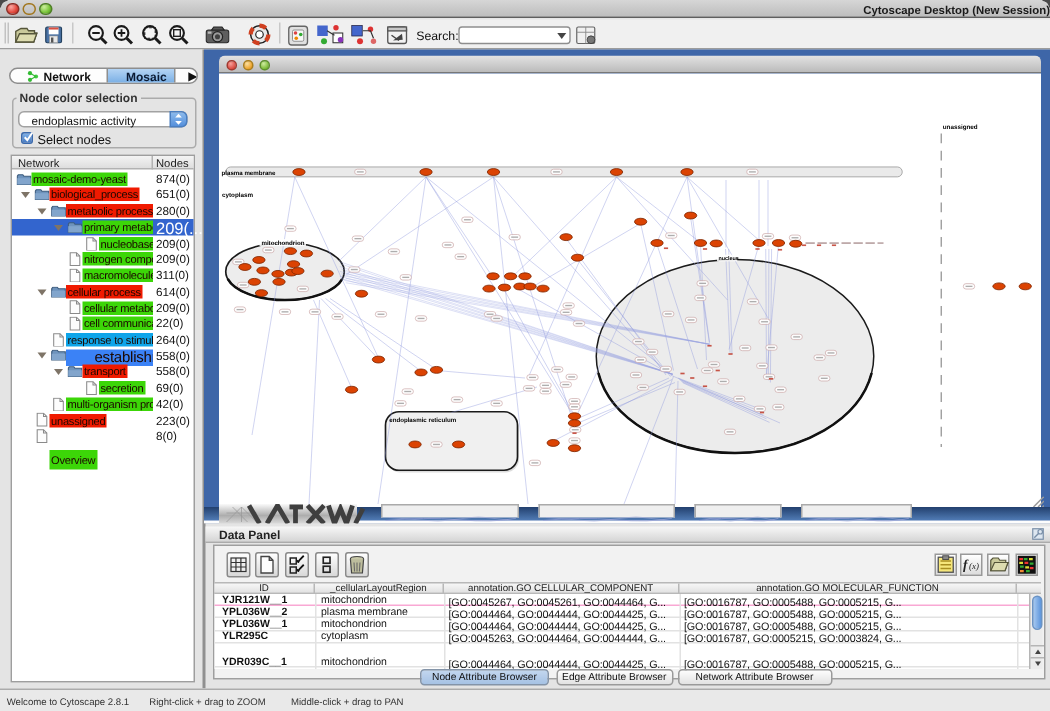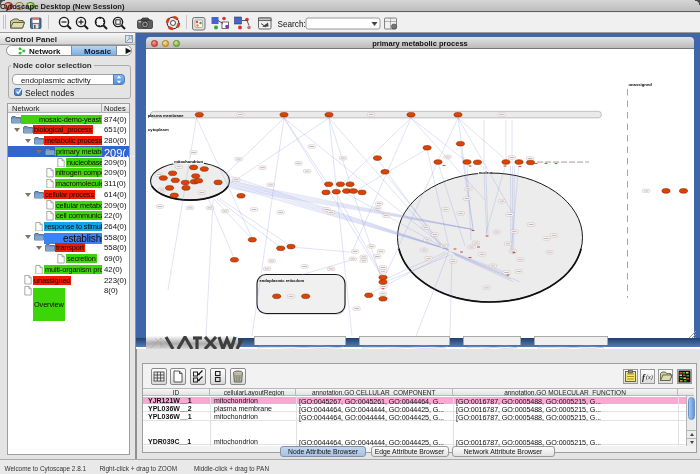--- a/index.html
+++ b/index.html
@@ -5,21 +5,21 @@
 html,body{width:700px;height:474px;overflow:hidden;}
 body{font-family:"Liberation Sans",sans-serif;background:#E6E6E6;position:relative;}
 .abs{position:absolute;}
 .tl{border-radius:50%;}
 
 </style></head><body>
 <div class="abs" style="left:0;top:0;width:700px;height:11.5px;background:linear-gradient(#D6D6D6,#BDBDBD);border-bottom:1px solid #5E5E5E;">
 <div class="abs tl" style="left:4px;top:1.5px;width:8.5px;height:8.5px;background:radial-gradient(circle at 35% 28%,#FBACA6,#E2473B 60%,#A8352B);border:0.5px solid #8E2E26;"></div>
 <div class="abs tl" style="left:15px;top:1.5px;width:8.5px;height:8.5px;background:radial-gradient(circle at 35% 28%,#FBE3A2,#F2BA3E 60%,#C08420;);border:0.5px solid #A1761D;"></div>
 <div class="abs tl" style="left:26px;top:1.5px;width:8.5px;height:8.5px;background:radial-gradient(circle at 35% 28%,#CFF0A0,#77C437 60%,#4F8A24);border:0.5px solid #4F7F26;"></div>
-<div class="abs" style="left:0;top:1.5px;width:700px;text-align:left;font-size:7.6px;font-weight:bold;color:#1A1A1A;">Cytoscape Desktop (New Session)</div>
+<div class="abs" style="left:0;top:1.5px;width:700px;text-align:right;font-size:7.6px;font-weight:bold;color:#1A1A1A;">Cytoscape Desktop (New Session)</div>
 </div>
 <div class="abs" style="left:0;top:0;width:5px;height:5px;background:radial-gradient(circle at 5px 5px,rgba(0,0,0,0) 4px,#4A4A4A 4.5px);"></div>
 <div class="abs" style="left:695px;top:0;width:5px;height:5px;background:radial-gradient(circle at 0 5px,rgba(0,0,0,0) 4px,#4A4A4A 4.5px);"></div>
 <div class="abs" style="left:0;top:12.5px;width:700px;height:20.5px;background:#F0F0F0;border-bottom:1px solid #9C9C9C;">
 <div class="abs" style="left:3px;top:2px;width:1px;height:14px;background:#C2C2C2;"></div>
 <div class="abs" style="left:5px;top:2px;width:1px;height:14px;background:#C2C2C2;"></div>
 <div class="abs" style="left:48px;top:2px;width:1px;height:14px;background:#C8C8C8;"></div>
 <div class="abs" style="left:186px;top:2px;width:1px;height:14px;background:#C8C8C8;"></div>
 <svg class="abs" width="700" height="20.5" viewBox="0 12.5 700 20.5" style="left:0;top:0">
 <g>
@@ -89,28 +89,20 @@
 <path d="M371.5 21.5 L377.5 21.5 L374.5 25.5 Z" fill="#444"></path>
 <g>
 <rect x="384.5" y="17.5" width="12" height="11" rx="1" fill="#F0F0F0" stroke="#666" stroke-width="0.8"></rect>
 <line x1="384.5" y1="21" x2="396.5" y2="21" stroke="#888" stroke-width="0.6"></line>
 <line x1="390.5" y1="17.5" x2="390.5" y2="28.5" stroke="#888" stroke-width="0.6"></line>
 <circle cx="394" cy="26" r="2.6" fill="#777" stroke="#333" stroke-width="0.5"></circle>
 </g>
 </svg>
 </div>
 <div class="abs" style="left:0;top:33px;width:136px;height:426px;background:#E4E4E4;border-right:1px solid #909090;">
-<div class="abs" style="left:0;top:0;width:135px;height:12px;background:linear-gradient(#F7F7F7,#D5D5D5);border-bottom:1px solid #ABABAB;">
-      <span style="position:absolute;left:5px;top:1.5px;font-size:8px;font-weight:bold;color:#222;">Control Panel</span>
-      <svg class="abs" style="left:125px;top:2px" width="8" height="8" viewBox="0 0 8 8">
-        <rect x="0.5" y="0.5" width="7" height="7" fill="#DDE6F0" stroke="#7A8FA8" stroke-width="0.8"></rect>
-        <circle cx="5.5" cy="2.5" r="1.5" fill="none" stroke="#7A8FA8" stroke-width="0.8"></circle>
-        <line x1="1.5" y1="6.5" x2="4.5" y2="3.5" stroke="#7A8FA8" stroke-width="0.9"></line>
-      </svg>
-    </div>
 <div class="abs" style="left:6px;top:11.5px;width:126px;height:11px;background:#FDFDFD;border:1px solid #8E8E8E;border-radius:5.5px;overflow:hidden;">
       <div class="abs" style="left:63.5px;top:0;width:46.5px;height:11px;background:linear-gradient(#B4D4F4,#6FA8E2);border-left:1px solid #8E8E8E;border-right:1px solid #8E8E8E;"></div>
       <svg class="abs" style="left:11px;top:1.5px" width="8" height="8" viewBox="0 0 8 8">
         <circle cx="2" cy="1.8" r="1.4" fill="#3B3"></circle>
         <circle cx="2" cy="6.2" r="1.4" fill="#3B3"></circle>
         <circle cx="6" cy="4" r="1.4" fill="#4C4"></circle>
         <line x1="2" y1="1.8" x2="6" y2="4" stroke="#3B3" stroke-width="0.7"></line>
         <line x1="2" y1="6.2" x2="6" y2="4" stroke="#3B3" stroke-width="0.7"></line>
       </svg>
       <span class="abs" style="left:22px;top:1.2px;font-size:8px;font-weight:bold;color:#111;">Network</span>
@@ -138,21 +130,21 @@
 <div class="abs" style="left:0;top:0;width:121px;height:9.5px;background:linear-gradient(#F4F4F4,#DEDEDE);border-bottom:1px solid #B2B2B2;">
         <span class="abs" style="left:4px;top:0.5px;font-size:7.5px;color:#222;">Network</span>
         <span class="abs" style="left:96px;top:0.5px;font-size:7.5px;color:#222;">Nodes</span>
         <div class="abs" style="left:93px;top:0;width:1px;height:9.5px;background:#B2B2B2;"></div>
       </div>
 <div class="abs" style="left:0;top:10.5px;width:121px;height:10.72px;">
 <svg class="abs" style="left:3px;top:1.5px" width="10" height="8" viewBox="0 0 10 8">
           <path d="M0.5 2 L0.5 7 L9.5 7 L9.5 1.5 L5 1.5 L4.2 0.5 L1.2 0.5 L0.5 1.5 Z" fill="#6E93BC" stroke="#3D5C7E" stroke-width="0.8"></path>
           <rect x="0.5" y="2.8" width="9" height="4.2" fill="#82A5CC"></rect>
         </svg>
-<span class="abs" style="left:13px;top:0.8px;font-size:7.4px;letter-spacing:-0.15px;color:#1C0800;background:#3CD608;padding:0 18px;max-width:81px;overflow:hidden;white-space:nowrap;display:inline-block;">mosaic-demo-yeast</span>
+<span class="abs" style="left:13px;top:0.8px;font-size:7.4px;letter-spacing:-0.15px;color:#1C0800;background:#3CD608;padding:0 1px;max-width:81px;overflow:hidden;white-space:nowrap;display:inline-block;">mosaic-demo-yeast</span>
 <span class="abs" style="left:96px;top:0.8px;font-size:7.8px;color:#111;">874(0)</span>
 </div>
 <div class="abs" style="left:0;top:21.2px;width:121px;height:10.72px;">
 <div class="abs" style="left:6px;top:3.6px;width:0;height:0;border-left:3.2px solid transparent;border-right:3.2px solid transparent;border-top:4.2px solid #7E7467;"></div>
 <svg class="abs" style="left:15px;top:1.5px" width="10" height="8" viewBox="0 0 10 8">
           <path d="M0.5 2 L0.5 7 L9.5 7 L9.5 1.5 L5 1.5 L4.2 0.5 L1.2 0.5 L0.5 1.5 Z" fill="#6E93BC" stroke="#3D5C7E" stroke-width="0.8"></path>
           <rect x="0.5" y="2.8" width="9" height="4.2" fill="#82A5CC"></rect>
         </svg>
 <span class="abs" style="left:25px;top:0.8px;font-size:7.4px;letter-spacing:-0.15px;color:#1C0800;background:#F01A00;padding:0 1px;max-width:69px;overflow:hidden;white-space:nowrap;display:inline-block;">biological_process</span>
 <span class="abs" style="left:96px;top:0.8px;font-size:7.8px;color:#111;">651(0)</span>
@@ -272,33 +264,32 @@
           <path d="M5 0.5 L5 2.7 L7.2 2.7" fill="none" stroke="#8A8A8A" stroke-width="0.7"></path>
         </svg>
 <span class="abs" style="left:25px;top:0.8px;font-size:7.4px;letter-spacing:-0.15px;color:#1C0800;background:#F01A00;padding:0 1px;max-width:69px;overflow:hidden;white-space:nowrap;display:inline-block;">unassigned</span>
 <span class="abs" style="left:96px;top:0.8px;font-size:7.8px;color:#111;">223(0)</span>
 </div>
 <div class="abs" style="left:0;top:182.0px;width:121px;height:10.72px;">
 <svg class="abs" style="left:16px;top:0.7px" width="8" height="9.5" viewBox="0 0 8 9.5">
           <path d="M0.8 0.5 L5 0.5 L7.2 2.7 L7.2 9 L0.8 9 Z" fill="#FDFDFD" stroke="#8A8A8A" stroke-width="0.7"></path>
           <path d="M5 0.5 L5 2.7 L7.2 2.7" fill="none" stroke="#8A8A8A" stroke-width="0.7"></path>
         </svg>
-<span class="abs" style="left:25px;top:2px;font-size:7.4px;letter-spacing:-0.15px;color:#1C0800;background:#3CD608;padding:12px 1px;max-width:69px;overflow:hidden;white-space:nowrap;display:inline-block;">Overview</span>
+<span class="abs" style="left:25px;top:14px;font-size:7.4px;letter-spacing:-0.15px;color:#1C0800;background:#3CD608;padding:2px 1px;max-width:69px;overflow:hidden;white-space:nowrap;display:inline-block;">Overview</span>
 <span class="abs" style="left:96px;top:0.8px;font-size:7.8px;color:#111;">8(0)</span>
 </div>
 </div>
 </div>
 <div class="abs" style="left:136px;top:33px;width:564px;height:316px;background:#3E66A8;">
 <div class="abs" style="left:0;top:304.5px;width:564px;height:9.8px;background:linear-gradient(#22406E,#517CB6);"></div>
 <div class="abs" style="left:0;top:314.3px;width:564px;height:1.7px;background:#FDFDFD;"></div>
 <div class="abs" style="left:10px;top:4px;width:548px;height:12px;background:linear-gradient(#E3E3E3,#BBBBBB);border-bottom:1px solid #777;border-radius:4px 4px 0 0;">
       <div class="abs tl" style="left:5px;top:3px;width:6.5px;height:6.5px;background:radial-gradient(circle at 35% 30%,#F6A09A,#DE5248 65%,#B03228);border:0.5px solid #993;border-color:#A03A30;"></div>
       <div class="abs tl" style="left:16px;top:3px;width:6.5px;height:6.5px;background:radial-gradient(circle at 35% 30%,#FBDFA0,#EFA935 65%,#C07F1E);border:0.5px solid #AA7E1F;"></div>
       <div class="abs tl" style="left:27px;top:3px;width:6.5px;height:6.5px;background:radial-gradient(circle at 35% 30%,#CFEBA0,#83BF3F 65%,#568F28);border:0.5px solid #5E8F2D;"></div>
-      <div class="abs" style="left:0;top:1.5px;width:548px;text-align:center;font-size:7.5px;font-weight:bold;color:#111;">primary metabolic process</div>
     </div>
 <div class="abs" style="left:10px;top:16px;width:548px;height:288.5px;background:#FFF;"></div>
 <svg class="abs" style="left:549px;top:297.5px" width="11" height="7" viewBox="0 0 11 7">
       <g stroke="#9A9A9A" stroke-width="1">
         <line x1="4" y1="7" x2="11" y2="0"></line>
         <line x1="7" y1="7" x2="11" y2="3"></line>
         <line x1="10" y1="7" x2="11" y2="6"></line>
       </g>
     </svg>
 <div class="abs" style="left:10px;top:303px;width:92px;height:13.5px;background:linear-gradient(#FAFAFA,#ADADAD 55%,#E2E2E2);"></div>
@@ -796,20 +787,28 @@
     <rect x="554.6" y="162.95" width="2.8" height="1.1" fill="#C03A2A" opacity="0.85"></rect>
     <rect x="537" y="161.6" width="6.2" height="0.9" fill="#9A7A7A" opacity="0.85"></rect>
     <rect x="545" y="161.6" width="6.2" height="0.9" fill="#9A7A7A" opacity="0.85"></rect>
     <rect x="553" y="161.6" width="6.2" height="0.9" fill="#9A7A7A" opacity="0.85"></rect>
     <rect x="561" y="161.6" width="6.2" height="0.9" fill="#9A7A7A" opacity="0.85"></rect>
     <rect x="569" y="161.6" width="6.2" height="0.9" fill="#9A7A7A" opacity="0.85"></rect>
     <rect x="577" y="161.6" width="6.2" height="0.9" fill="#9A7A7A" opacity="0.85"></rect>
     <rect x="585" y="161.6" width="4" height="0.9" fill="#9A7A7A" opacity="0.8"></rect>
   </svg>
 <div class="abs" style="left:136px;top:349px;width:564px;height:110px;background:#E4E4E4;border-left:1px solid #909090;">
+<div class="abs" style="left:0;top:1.5px;width:564px;height:11px;background:linear-gradient(#F7F7F7,#D5D5D5);border-bottom:1px solid #ABABAB;">
+      <span class="abs" style="left:9px;top:1px;font-size:8px;font-weight:bold;color:#222;">Data Panel</span>
+      <svg class="abs" style="left:551px;top:1.5px" width="8" height="8" viewBox="0 0 8 8">
+        <rect x="0.5" y="0.5" width="7" height="7" fill="#DDE6F0" stroke="#7A8FA8" stroke-width="0.8"></rect>
+        <circle cx="5.5" cy="2.5" r="1.5" fill="none" stroke="#7A8FA8" stroke-width="0.8"></circle>
+        <line x1="1.5" y1="6.5" x2="4.5" y2="3.5" stroke="#7A8FA8" stroke-width="0.9"></line>
+      </svg>
+    </div>
 <div class="abs" style="left:5px;top:14px;width:555px;height:90px;background:#F2F2F2;border:1px solid #9E9E9E;">
 <div class="abs" style="left:8px;top:4px;width:16px;height:17px;background:linear-gradient(#FFF,#D8D8D8);border:1px solid #8A8A8A;border-radius:2px;">
         <svg width="14" height="15" viewBox="0 0 14 15" style="position:absolute;left:0;top:0">
           <rect x="2" y="3" width="10" height="9" fill="#EEE" stroke="#333" stroke-width="0.8"></rect>
           <line x1="2" y1="6" x2="12" y2="6" stroke="#333" stroke-width="0.8"></line>
           <line x1="2" y1="9" x2="12" y2="9" stroke="#333" stroke-width="0.8"></line>
           <line x1="5.3" y1="3" x2="5.3" y2="12" stroke="#333" stroke-width="0.8"></line>
           <line x1="8.6" y1="3" x2="8.6" y2="12" stroke="#333" stroke-width="0.8"></line>
         </svg>
       </div>
@@ -881,38 +880,44 @@
           <rect x="6" y="10" width="2.5" height="1.5" fill="#3A3"></rect>
         </svg>
       </div>
 <div class="abs" style="left:0;top:23.5px;width:551px;height:8.5px;background:linear-gradient(#F7F7F7,#E2E2E2);border-top:1px solid #B8B8B8;border-bottom:1px solid #B8B8B8;">
 <div class="abs" style="left:0px;top:0;width:67px;height:8.5px;border-right:1px solid #B8B8B8;font-size:6.5px;color:#222;text-align:center;line-height:8.5px;overflow:hidden;white-space:nowrap;">ID</div>
 <div class="abs" style="left:67px;top:0;width:85.5px;height:8.5px;border-right:1px solid #B8B8B8;font-size:6.5px;color:#222;text-align:center;line-height:8.5px;overflow:hidden;white-space:nowrap;">_cellularLayoutRegion</div>
 <div class="abs" style="left:152.5px;top:0;width:157.5px;height:8.5px;border-right:1px solid #B8B8B8;font-size:6.5px;color:#222;text-align:center;line-height:8.5px;overflow:hidden;white-space:nowrap;">annotation.GO CELLULAR_COMPONENT</div>
 <div class="abs" style="left:310px;top:0;width:225px;height:8.5px;border-right:1px solid #B8B8B8;font-size:6.5px;color:#222;text-align:center;line-height:8.5px;overflow:hidden;white-space:nowrap;">annotation.GO MOLECULAR_FUNCTION</div>
 </div>
 <div class="abs" style="left:0;top:32px;width:551px;height:50px;background:#FFF;">
-<div class="abs" style="left:0;top:0.0px;width:551px;height:8.2px;border-bottom:7px solid #f9a8d4;">
+<div class="abs" style="left:0;top:0.0px;width:551px;height:8.2px;border-bottom:1px solid #f9a8d4;">
           <span class="abs" style="left:5px;top:0.5px;font-size:7px;font-weight:bold;color:#111;">YJR121W__1</span>
           <span class="abs" style="left:71px;top:0.5px;font-size:7px;color:#111;">mitochondrion</span>
           <span class="abs" style="left:156px;top:0.5px;font-size:7.2px;letter-spacing:-0.1px;color:#111;">[GO:0045267, GO:0045261, GO:0044464, G...</span>
           <span class="abs" style="left:313px;top:0.5px;font-size:7.2px;letter-spacing:-0.1px;color:#111;">[GO:0016787, GO:0005488, GO:0005215, G...</span>
         </div>
 <div class="abs" style="left:0;top:8.2px;width:551px;height:8.2px;border-bottom:1px solid #E2E2E2;">
           <span class="abs" style="left:5px;top:0.5px;font-size:7px;font-weight:bold;color:#111;">YPL036W__2</span>
           <span class="abs" style="left:71px;top:0.5px;font-size:7px;color:#111;">plasma membrane</span>
           <span class="abs" style="left:156px;top:0.5px;font-size:7.2px;letter-spacing:-0.1px;color:#111;">[GO:0044464, GO:0044444, GO:0044425, G...</span>
           <span class="abs" style="left:313px;top:0.5px;font-size:7.2px;letter-spacing:-0.1px;color:#111;">[GO:0016787, GO:0005488, GO:0005215, G...</span>
         </div>
 <div class="abs" style="left:0;top:16.4px;width:551px;height:8.2px;border-bottom:1px solid #E2E2E2;">
           <span class="abs" style="left:5px;top:0.5px;font-size:7px;font-weight:bold;color:#111;">YPL036W__1</span>
           <span class="abs" style="left:71px;top:0.5px;font-size:7px;color:#111;">mitochondrion</span>
           <span class="abs" style="left:156px;top:0.5px;font-size:7.2px;letter-spacing:-0.1px;color:#111;">[GO:0044464, GO:0044444, GO:0044425, G...</span>
           <span class="abs" style="left:313px;top:0.5px;font-size:7.2px;letter-spacing:-0.1px;color:#111;">[GO:0016787, GO:0005488, GO:0005215, G...</span>
         </div>
+<div class="abs" style="left:0;top:24.6px;width:551px;height:8.2px;border-bottom:1px solid #E2E2E2;">
+          <span class="abs" style="left:5px;top:0.5px;font-size:7px;font-weight:bold;color:#111;">YLR295C</span>
+          <span class="abs" style="left:71px;top:0.5px;font-size:7px;color:#111;">cytoplasm</span>
+          <span class="abs" style="left:156px;top:0.5px;font-size:7.2px;letter-spacing:-0.1px;color:#111;">[GO:0045263, GO:0044464, GO:0044444, G...</span>
+          <span class="abs" style="left:313px;top:0.5px;font-size:7.2px;letter-spacing:-0.1px;color:#111;">[GO:0016787, GO:0005215, GO:0003824, G...</span>
+        </div>
 <div class="abs" style="left:0;top:41.0px;width:551px;height:8.2px;border-bottom:1px solid #E2E2E2;">
           <span class="abs" style="left:5px;top:0.5px;font-size:7px;font-weight:bold;color:#111;">YDR039C__1</span>
           <span class="abs" style="left:71px;top:0.5px;font-size:7px;color:#111;">mitochondrion</span>
           <span class="abs" style="left:156px;top:0.5px;font-size:7.2px;letter-spacing:-0.1px;color:#111;">[GO:0044464, GO:0044444, GO:0044425, G...</span>
           <span class="abs" style="left:313px;top:0.5px;font-size:7.2px;letter-spacing:-0.1px;color:#111;">[GO:0016787, GO:0005488, GO:0005215, G...</span>
         </div>
 <div class="abs" style="left:67px;top:0;width:1px;height:50px;background:#E2E2E2;"></div>
 <div class="abs" style="left:152.5px;top:0;width:1px;height:50px;background:#E2E2E2;"></div>
 <div class="abs" style="left:310px;top:0;width:1px;height:50px;background:#E2E2E2;"></div>
 <div class="abs" style="left:535px;top:0;width:1px;height:50px;background:#E2E2E2;"></div>

